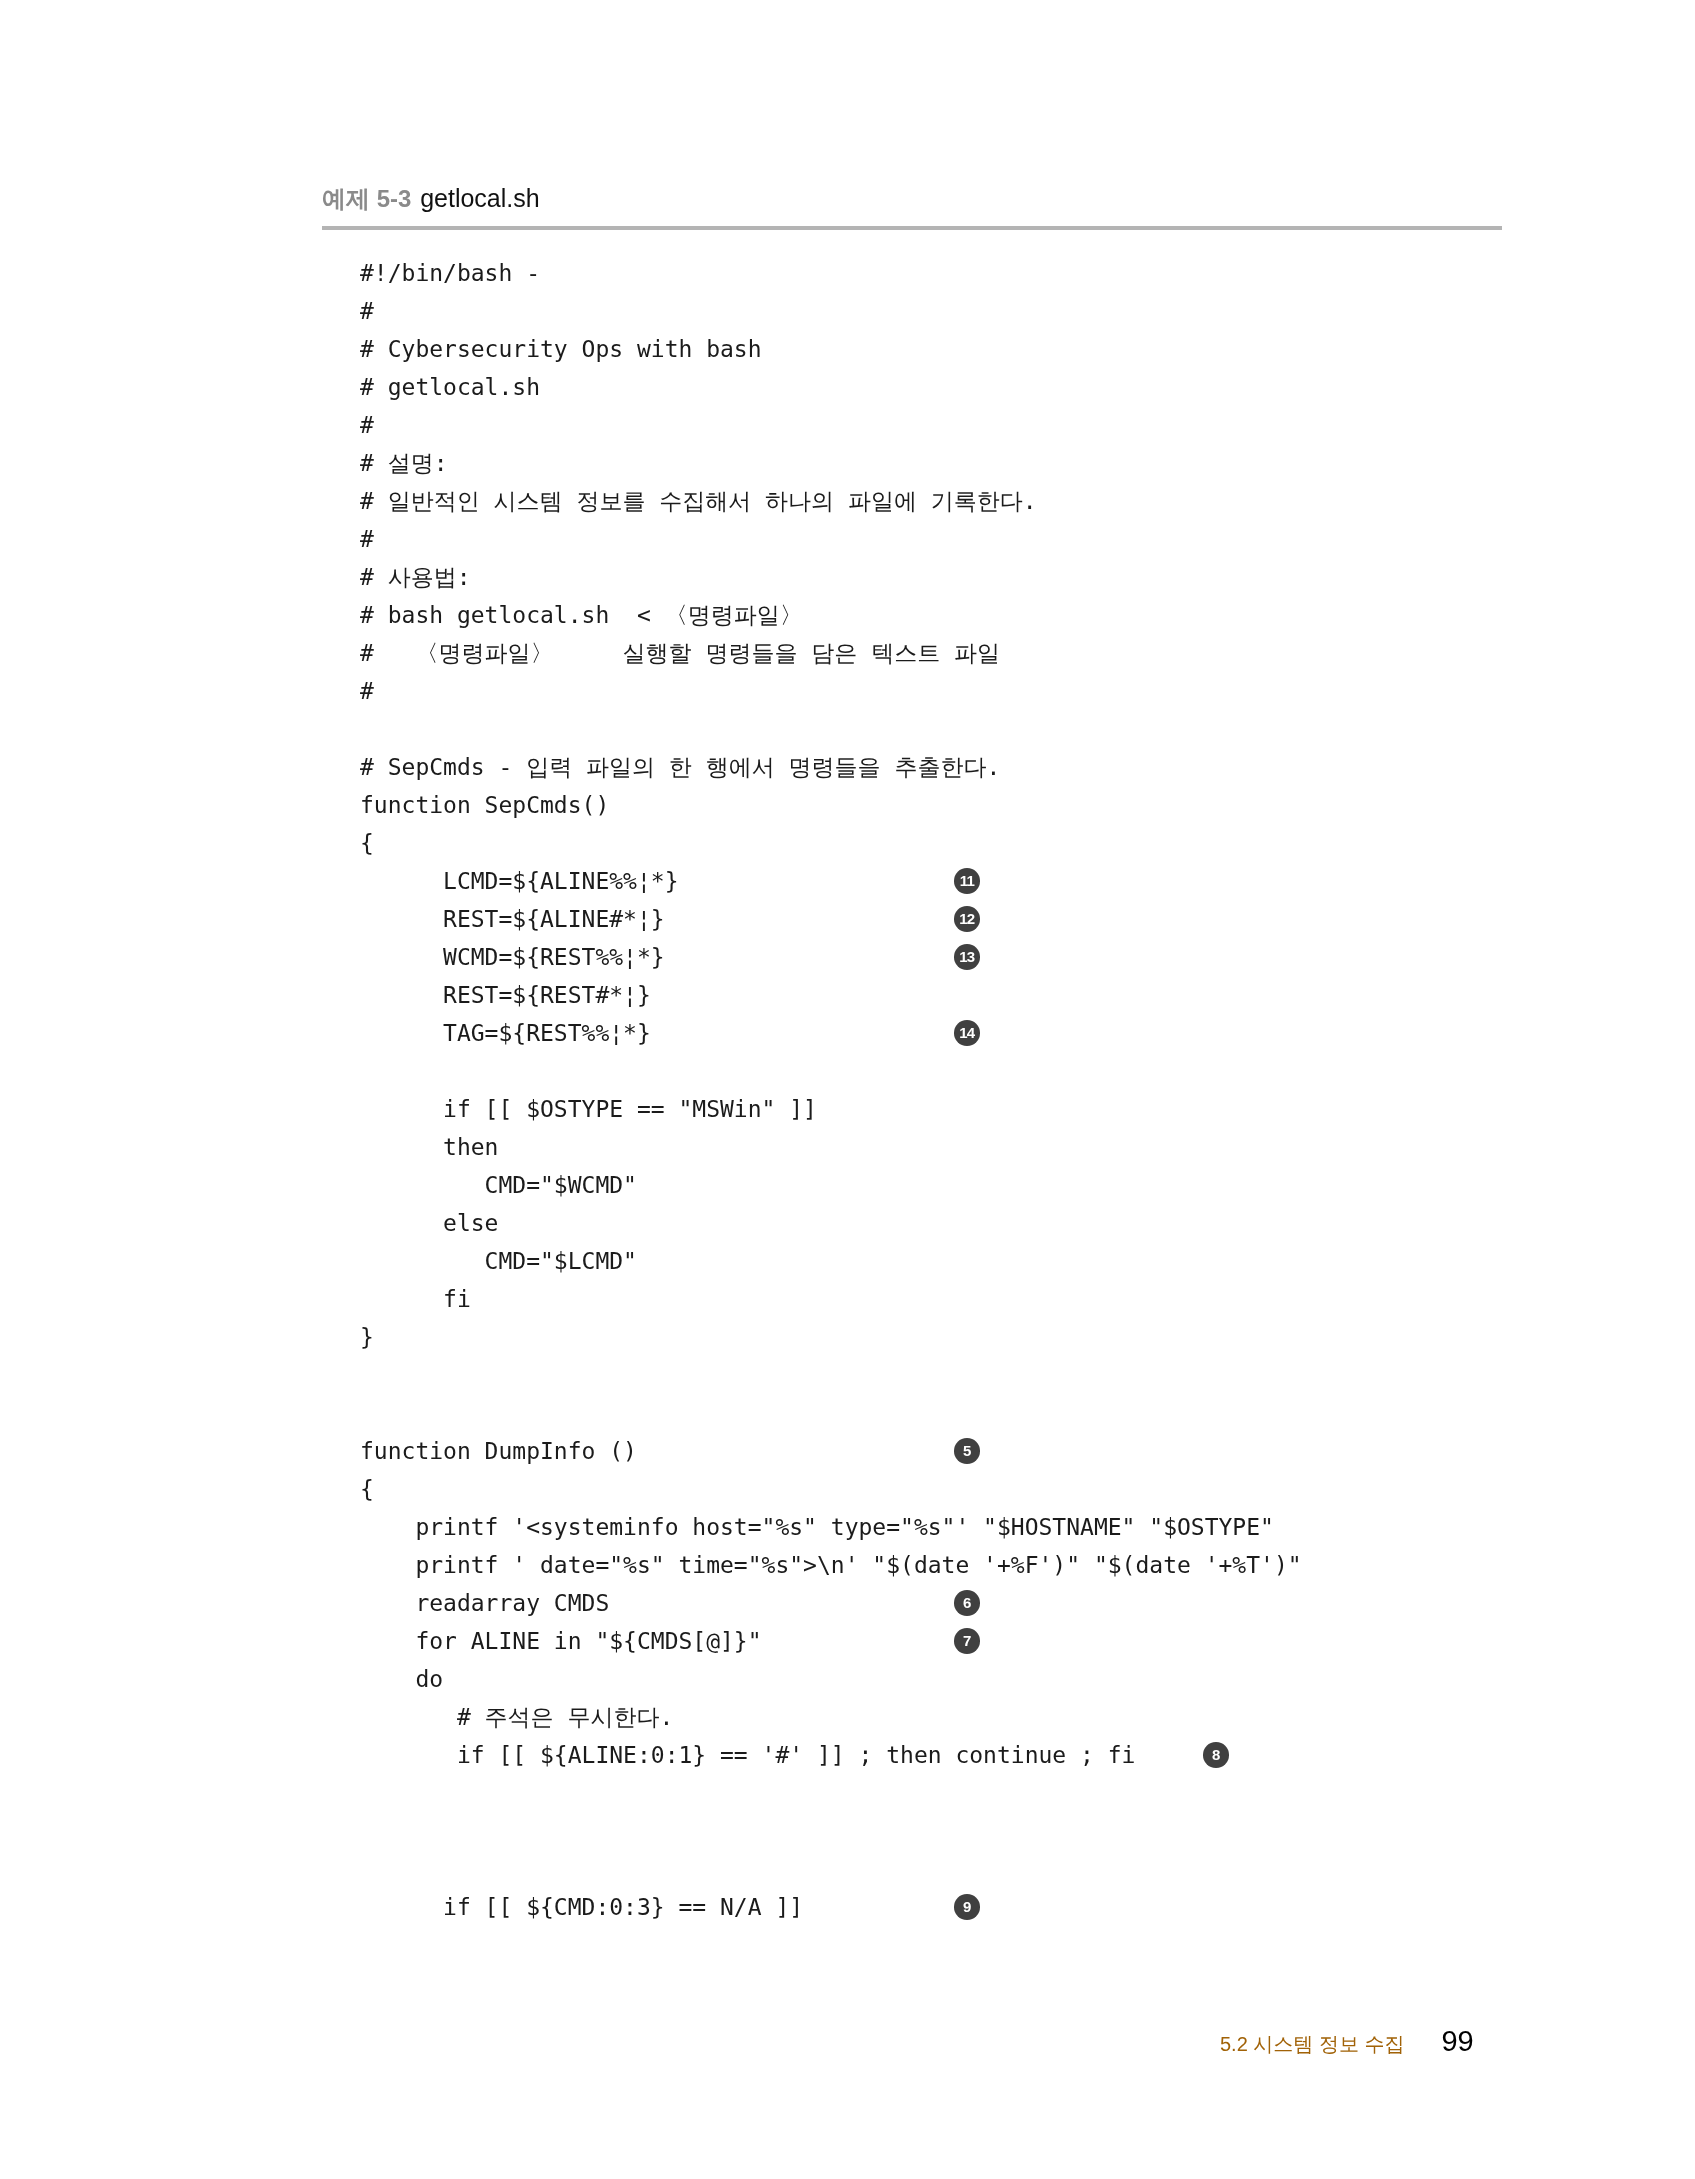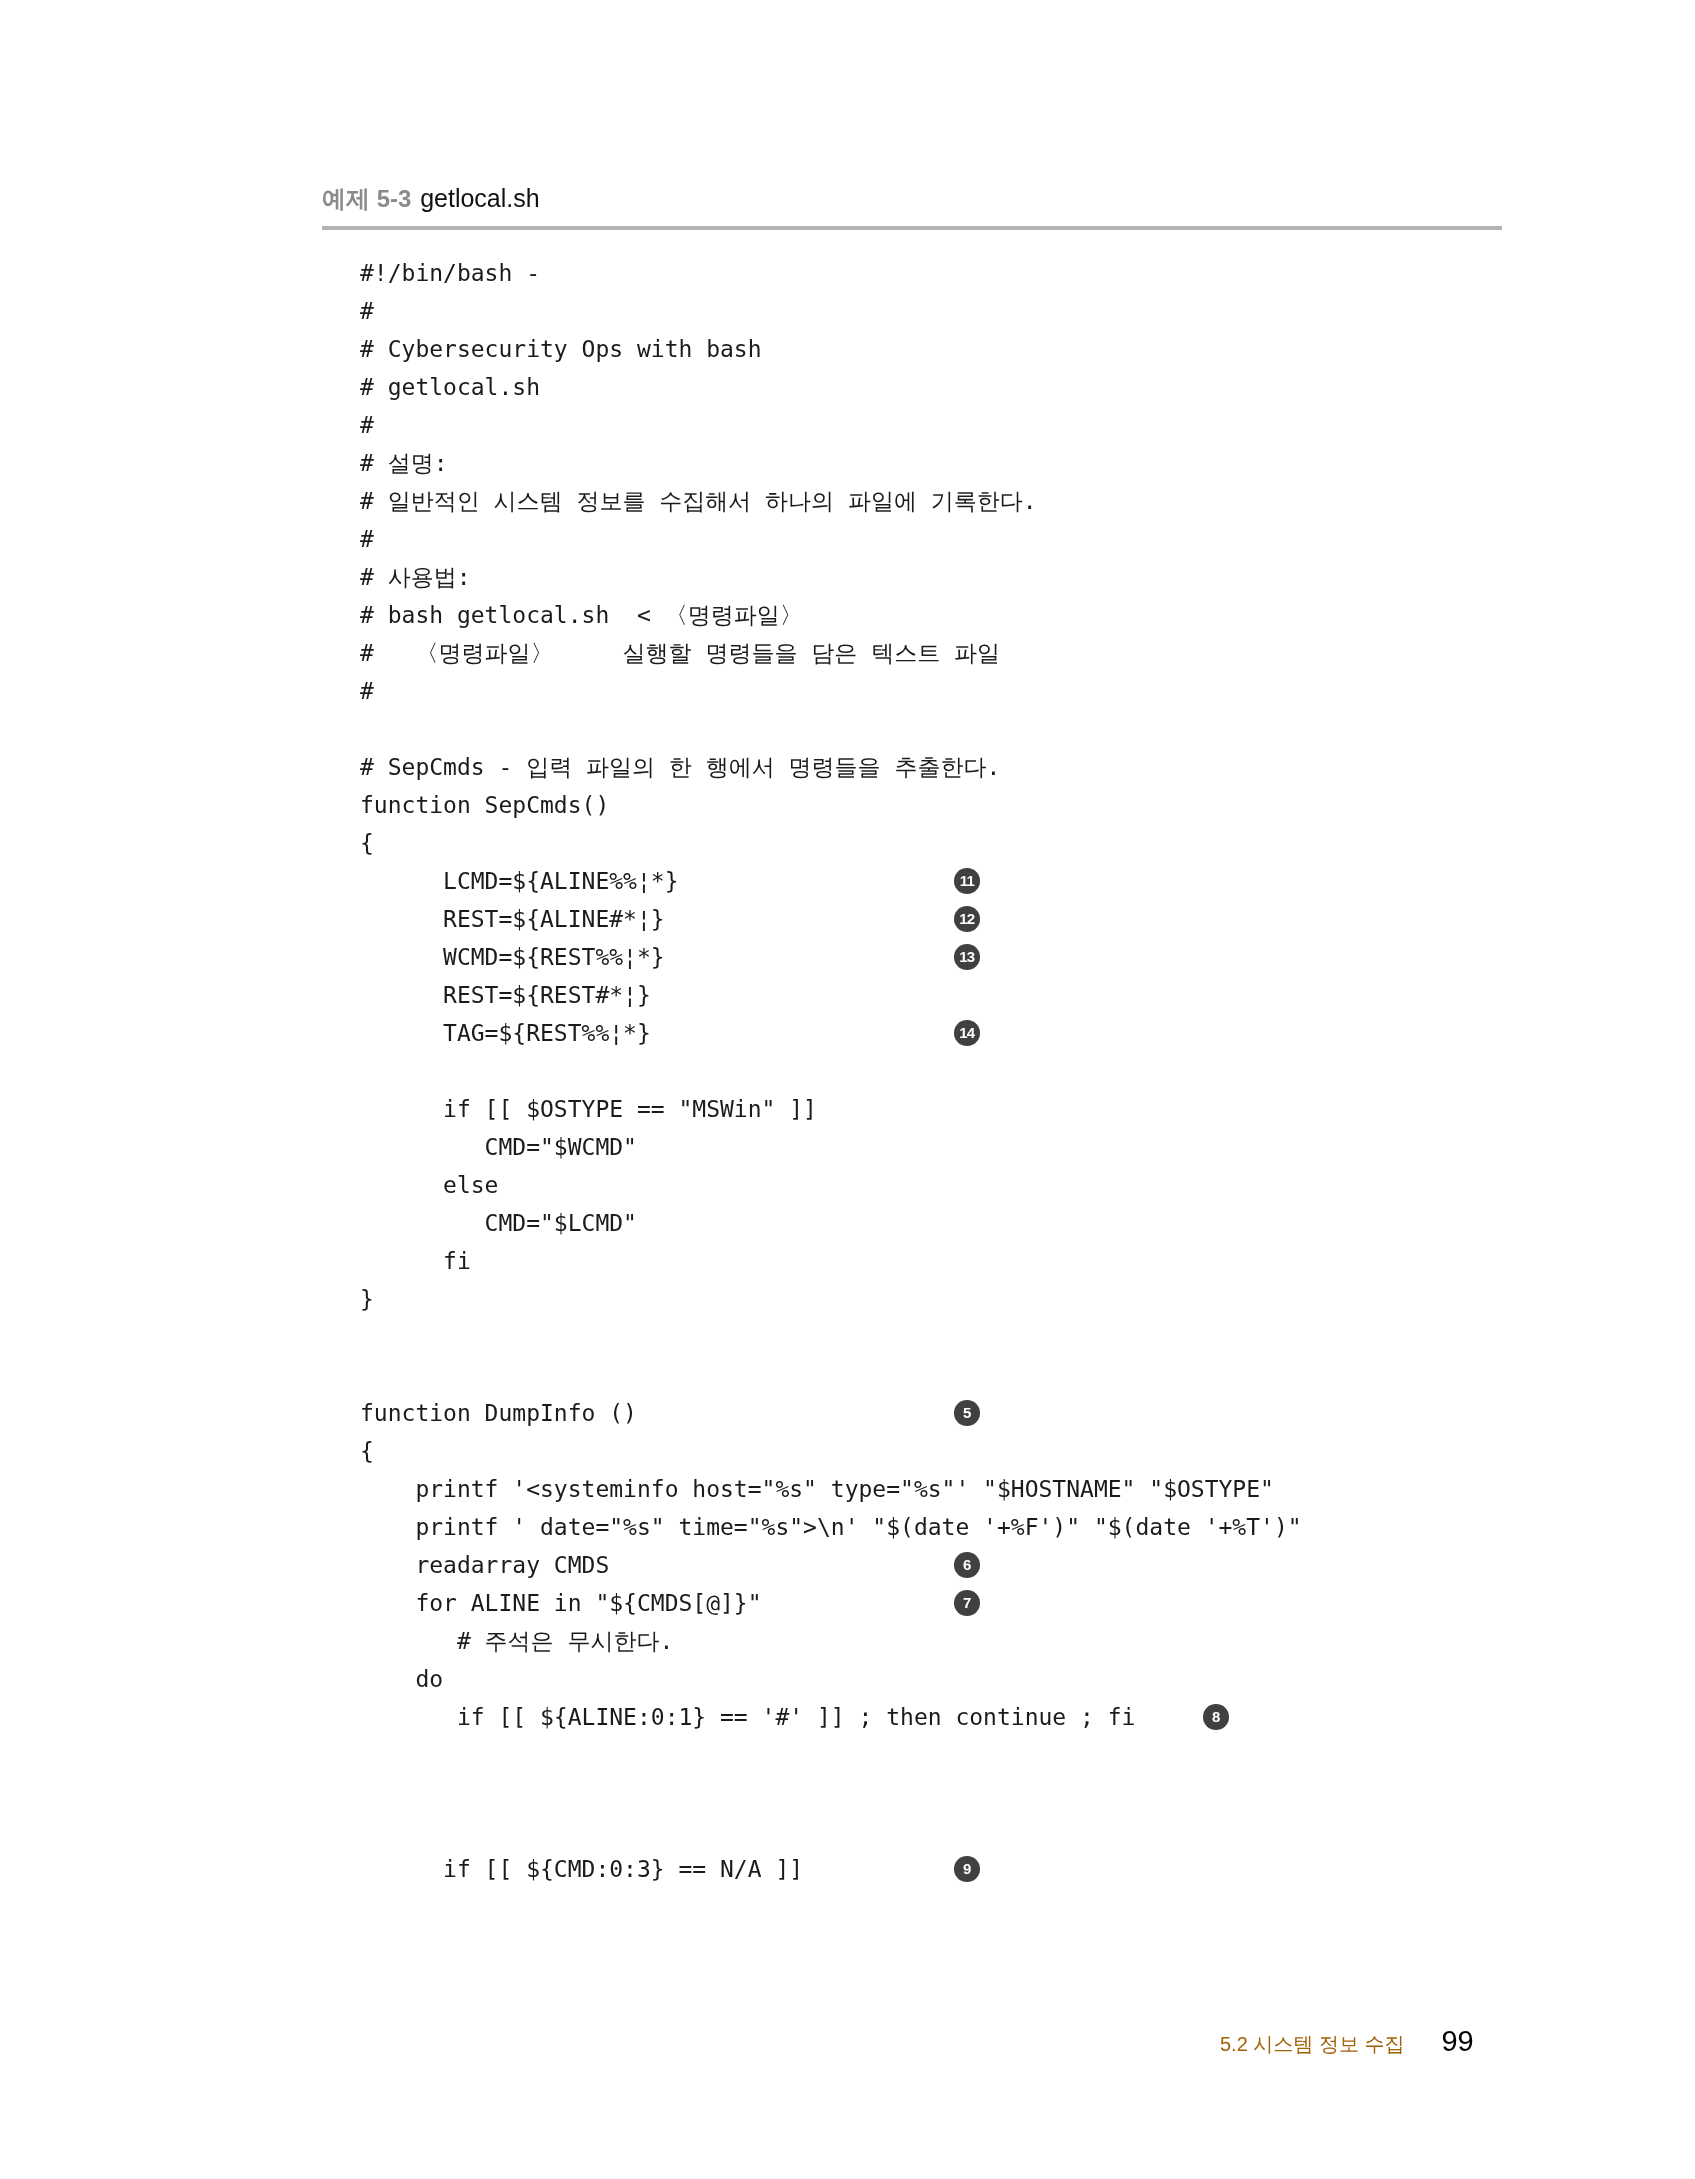--- a/index.html
+++ b/index.html
@@ -136,35 +136,36 @@
       <div class="code-line"><span class="code-text"># SepCmds - 입력 파일의 한 행에서 명령들을 추출한다.</span></div>
       <div class="code-line"><span class="code-text">function SepCmds()</span></div>
       <div class="code-line"><span class="code-text">{</span></div>
       <div class="code-line"><span class="code-text">      LCMD=${ALINE%%¦*}</span><span class="callout" style="left: 594px;">11</span></div>
       <div class="code-line"><span class="code-text">      REST=${ALINE#*¦}</span><span class="callout" style="left: 594px; text-align: right;">12</span></div>
       <div class="code-line"><span class="code-text">      WCMD=${REST%%¦*}</span><span class="callout" style="left: 594px;">13</span></div>
       <div class="code-line"><span class="code-text">      REST=${REST#*¦}</span></div>
       <div class="code-line"><span class="code-text">      TAG=${REST%%¦*}</span><span class="callout" style="left: 594px;">14</span></div>
       <div class="code-line"><span class="code-text"></span></div>
       <div class="code-line"><span class="code-text">      if [[ $OSTYPE == "MSWin" ]]</span></div>
+      <div class="code-line"><span class="code-text">      then</span></div>
       <div class="code-line"><span class="code-text">         CMD="$WCMD"</span></div>
       <div class="code-line"><span class="code-text">      else</span></div>
       <div class="code-line"><span class="code-text">         CMD="$LCMD"</span></div>
       <div class="code-line"><span class="code-text">      fi</span></div>
       <div class="code-line"><span class="code-text">}</span></div>
       <div class="code-line"><span class="code-text"></span></div>
       <div class="code-line"><span class="code-text"></span></div>
       <div class="code-line"><span class="code-text">function DumpInfo ()</span><span class="callout" style="left: 594px;">5</span></div>
       <div class="code-line"><span class="code-text">{</span></div>
       <div class="code-line"><span class="code-text">    printf '&lt;systeminfo host="%s" type="%s"' "$HOSTNAME" "$OSTYPE"</span></div>
       <div class="code-line"><span class="code-text">    printf ' date="%s" time="%s"&gt;\n' "$(date '+%F')" "$(date '+%T')"</span></div>
       <div class="code-line"><span class="code-text">    readarray CMDS</span><span class="callout" style="left: 594px;">6</span></div>
       <div class="code-line"><span class="code-text">    for ALINE in "${CMDS[@]}"</span><span class="callout" style="left: 594px;">7</span></div>
+      <div class="code-line"><span class="code-text">    do</span></div>
       <div class="code-line"><span class="code-text">       # 주석은 무시한다.</span></div>
-      <div class="code-line"><span class="code-text">    do</span></div>
       <div class="code-line"><span class="code-text">       if [[ ${ALINE:0:1} == '#' ]] ; then continue ; fi</span><span class="callout" style="left: 843px;">8</span></div>
       <div class="code-line"><span class="code-text"></span></div>
       <div class="code-line"><span class="code-text"></span></div>
       <div class="code-line"><span class="code-text"></span></div>
       <div class="code-line"><span class="code-text">      if [[ ${CMD:0:3} == N/A ]]</span><span class="callout" style="left: 594px;">9</span></div>
     </div>
 
   <footer class="footer">
     <span class="footer-section">5.2 시스템 정보 수집</span>
     <span class="footer-page">99</span>

